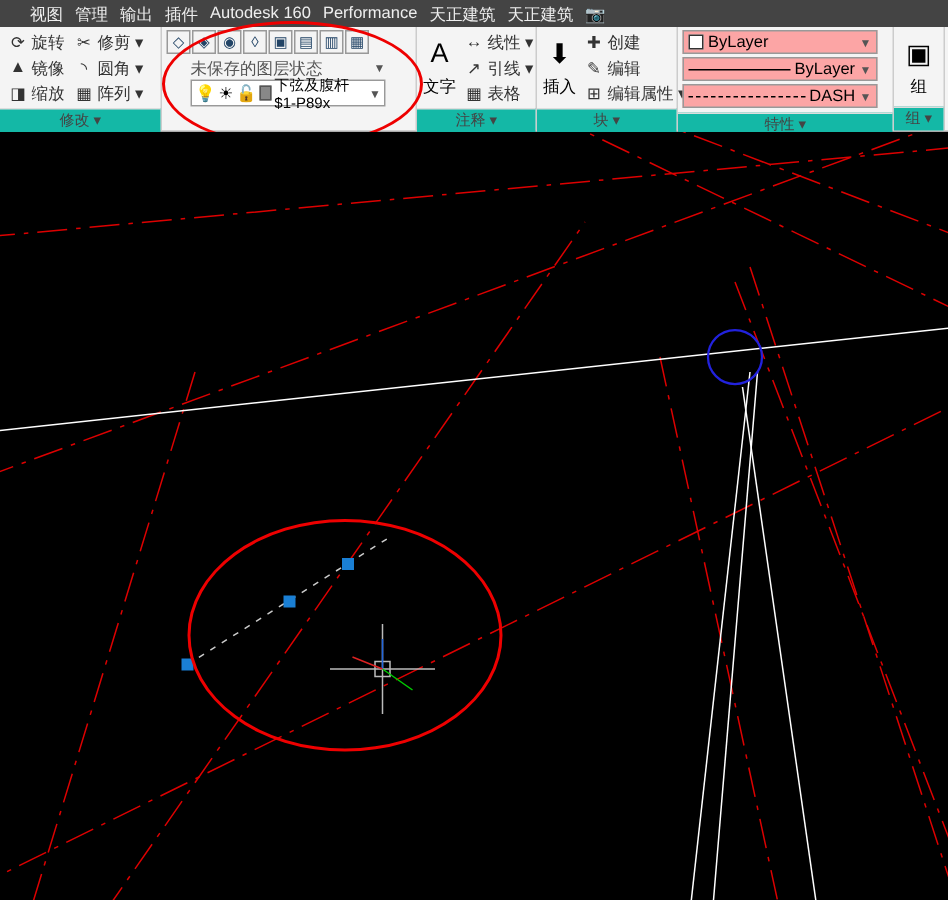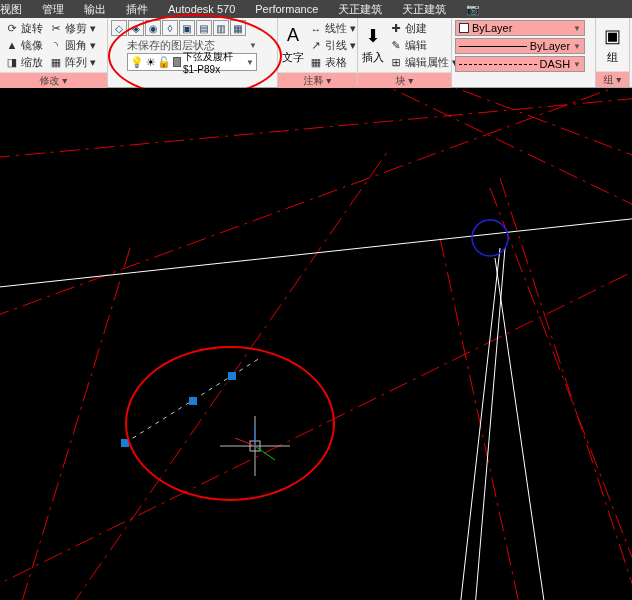--- a/index.html
+++ b/index.html
@@ -1,22 +1,22 @@
 <!DOCTYPE html>
 <html><head>
 <meta charset="utf-8">
 <style>
 *{margin:0;padding:0;box-sizing:border-box;font-family:"Microsoft YaHei",Arial,sans-serif;font-size:11px}
 body{width:632px;height:600px;background:#000;overflow:hidden;position:relative}
-.menubar{height:18px;background:#444;color:#eee;display:flex;align-items:center;padding:0 0;gap:20px}
+.menubar{height:18px;background:#444;color:#eee;display:flex;align-items:center;padding:0 20px;gap:8px}
 .menubar span{cursor:default}
 .ribbon{background:#f4f4f4;border-bottom:1px solid #aaa;display:flex;height:70px}
 .panel{border-right:1px solid #ccc;display:flex;flex-direction:column;position:relative}
 .panel-body{flex:1;display:flex;align-items:flex-start;padding:2px 3px;gap:2px}
-.panel-title{height:16px;background:#fca5a5;color:#444;text-align:center;font-size:10px;line-height:16px;border-top:1px solid #ddd}
+.panel-title{height:16px;background:#14b8a6;color:#444;text-align:center;font-size:10px;line-height:16px;border-top:1px solid #ddd}
 .col{display:flex;flex-direction:column;gap:1px}
 .btn{display:flex;align-items:center;gap:2px;padding:1px 2px;height:16px;white-space:nowrap;color:#333}
 .ico{width:14px;height:14px;display:inline-flex;align-items:center;justify-content:center;font-size:11px}
 .big-btn{display:flex;flex-direction:column;align-items:center;justify-content:center;width:34px;height:48px;gap:2px}
 .big-ico{width:24px;height:24px;display:flex;align-items:center;justify-content:center;font-size:18px}
 .layer-box{display:flex;flex-direction:column;gap:1px;margin-left:16px}
 .layer-state{font-size:10px;color:#555;height:14px;display:flex;align-items:center;width:130px}
 .layer-dd{display:flex;align-items:center;background:#fff;border:1px solid #999;height:18px;width:130px;padding:0 2px;gap:2px}
 .layer-dd .sw{width:10px;height:10px;background:#888;border:1px solid #555}
 .prop-row{display:flex;align-items:center;background:#fca5a5;border:1px solid #999;height:16px;width:130px;padding:0 3px;gap:3px;font-size:10px;margin-bottom:1px}
@@ -31,21 +31,21 @@
 .sq-ico{width:16px;height:16px;border:1px solid #999;display:flex;align-items:center;justify-content:center;font-size:10px;color:#246}
 </style>
 </head>
 <body>
 
 <div class="menubar">
   <span>视图</span>
   <span>管理</span>
   <span>输出</span>
   <span>插件</span>
-  <span>Autodesk 570</span>
+  <span>Autodesk 160</span>
   <span>Performance</span>
   <span>天正建筑</span>
   <span>天正建筑</span>
   <span>📷</span>
 </div>
 
 <div class="ribbon">
 
   <div class="panel" style="width:108px">
     <div class="panel-body">
@@ -173,20 +173,21 @@
             <span>ByLayer</span>
             <span class="dd-arrow">▼</span>
           </div>
         <div class="prop-row">
             <span class="prop-dash"></span>
             <span>DASH</span>
             <span class="dd-arrow">▼</span>
           </div>
       </div>
     </div>
+    <div class="panel-title">特性 ▾</div>
   </div>
 
   <div class="panel" style="width:34px">
     <div class="panel-body">
       <div class="big-btn" style="width:28px">
         <div class="big-ico">▣</div>
         <span>组</span>
       </div>
     </div>
     <div class="panel-title">组 ▾</div>

